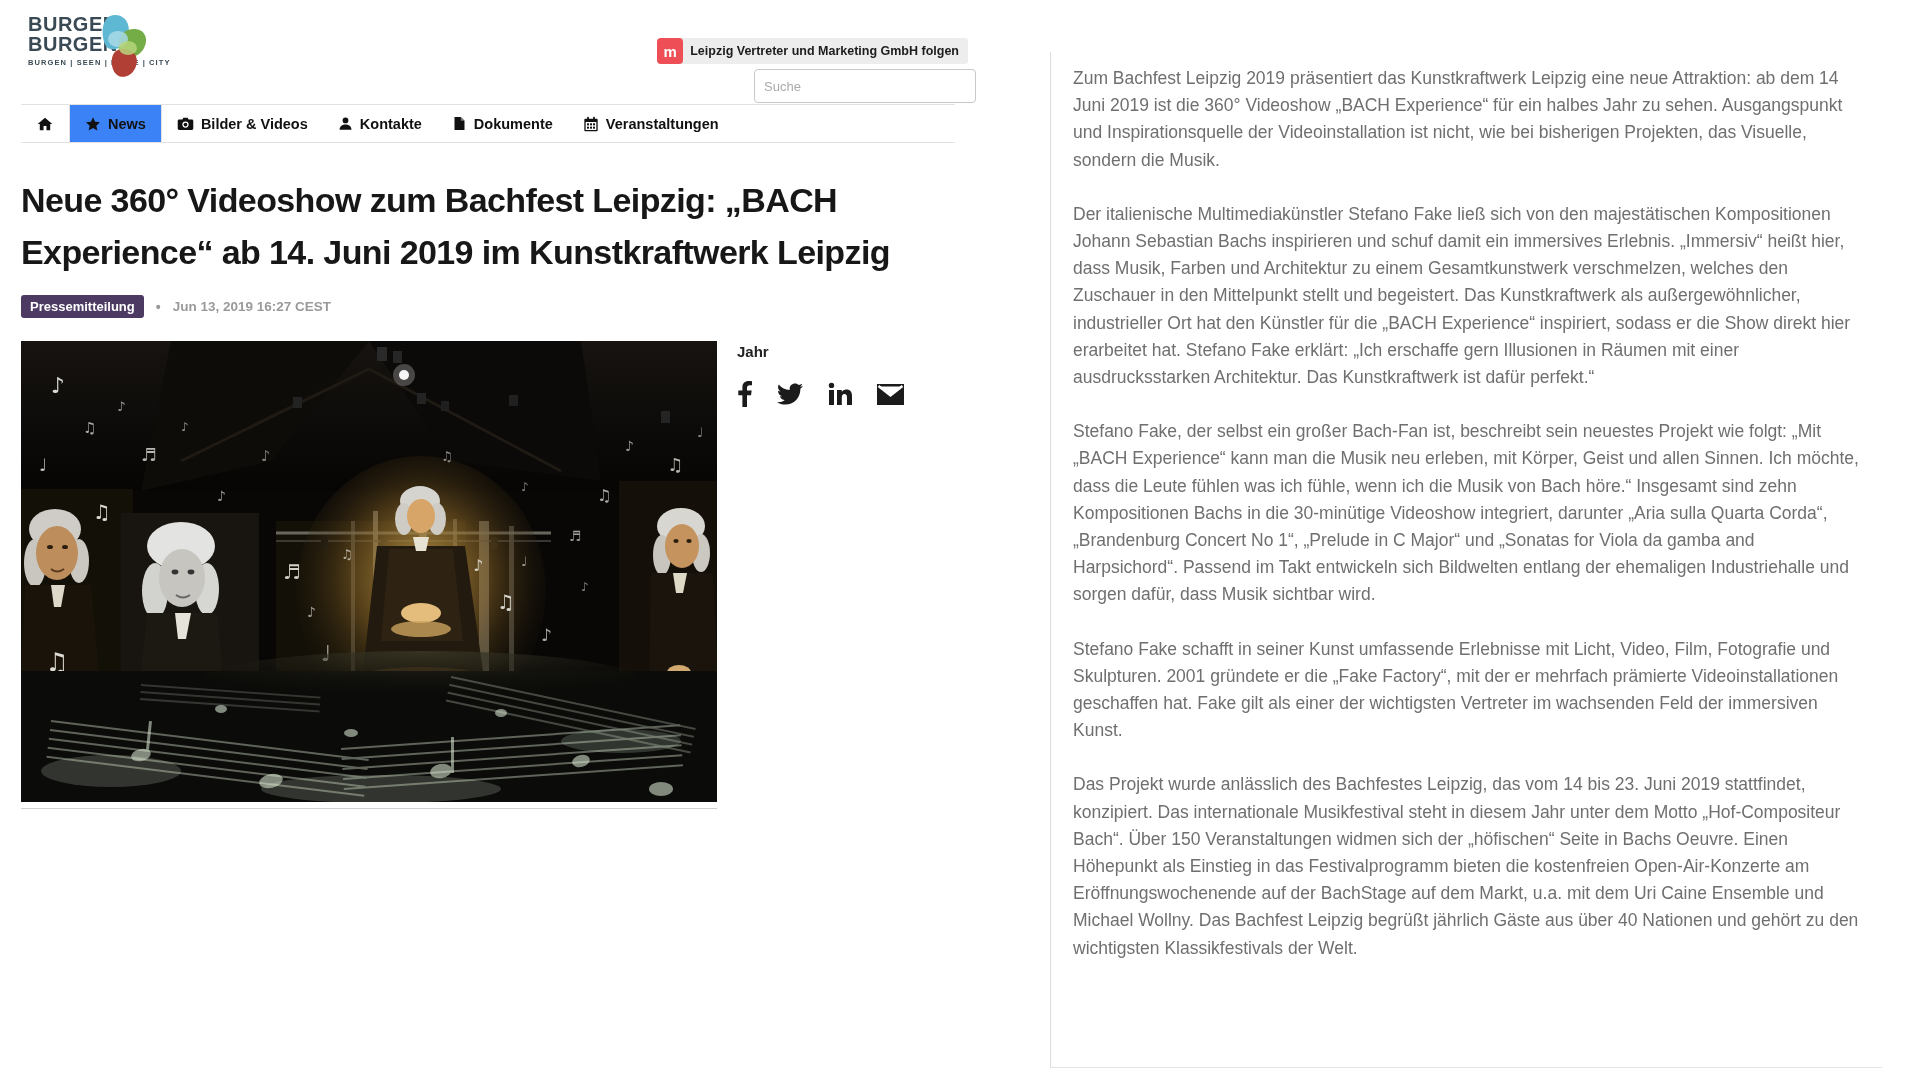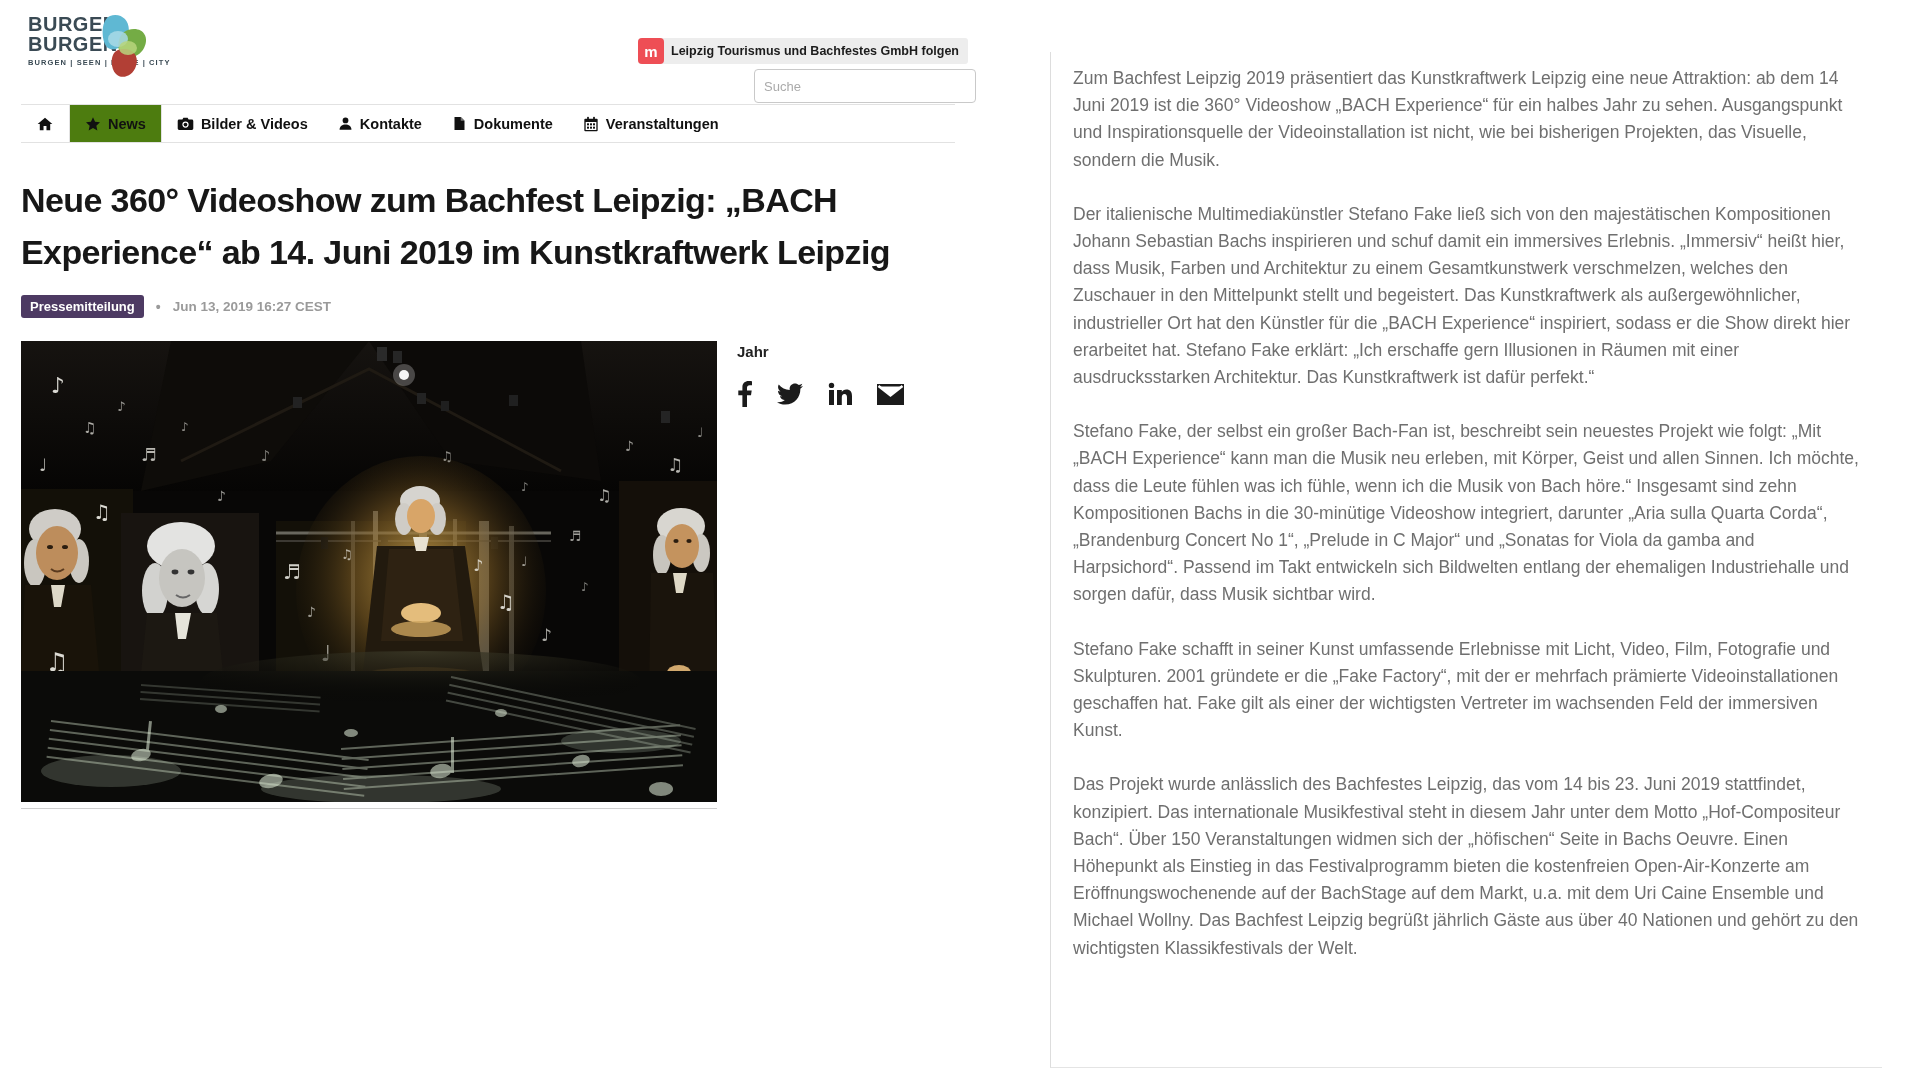--- a/index.html
+++ b/index.html
@@ -25,21 +25,21 @@
   .search-wrap { position:absolute; right:-21px; top:57px; }
   .search-input { width:222px; height:34px; border:1px solid #c9c9c9; border-radius:4px; padding:0 9px;
     font-size:13px; font-family:"Liberation Sans",sans-serif; color:#333; outline:none; }
   .search-input::placeholder { color:#aaa; }
 
   .navbar { display:flex; align-items:stretch; height:39px; border-top:1px solid #e2e2e2; border-bottom:1px solid #e2e2e2; margin-top:0; }
   .nav-item { display:flex; align-items:center; gap:7px; padding:0 15px; font-size:14.5px; font-weight:bold;
     color:#111; cursor:pointer; white-space:nowrap; }
   .nav-item svg { display:block; }
   .nav-item.home { padding:0 16px; }
-  .nav-item.active { background:#4d7c0f; border-left:1px solid #e2e2e2; border-right:1px solid #e2e2e2; }
+  .nav-item.active { background:#3b82f6; border-left:1px solid #e2e2e2; border-right:1px solid #e2e2e2; }
 
   .headline { margin-top:31px; width:930px; font-size:34px; line-height:52px; font-weight:bold;
     letter-spacing:-0.6px; color:#171717; }
 
   .meta-row { margin-top:17px; display:flex; align-items:center; gap:12px; }
   .badge { background:#4d3a63; color:#fff; font-size:13px; font-weight:bold; padding:4px 9px; border-radius:3px; }
   .meta-dot { color:#9a9a9a; font-weight:bold; font-size:14px; }
   .meta-date { color:#9a9a9a; font-size:13.5px; font-weight:bold; }
 
   .figure-row { margin-top:23px; display:flex; }
@@ -76,21 +76,21 @@
         </svg>
         <div class="logo-text">
           <div>BURGEN</div>
           <div>BURGEN</div>
         </div>
         <div class="logo-tagline">BURGEN | SEEN | HEIDE | CITY</div>
       </div>
 
       <div class="follow-btn">
         <span class="m-icon">m</span>
-        <span class="follow-label">Leipzig Tourismus und Bachfestes GmbH folgen</span>
+        <span class="follow-label">Leipzig Vertreter und Marketing GmbH folgen</span>
       </div>
 
       <div class="search-wrap">
         <input class="search-input" type="text" placeholder="Suche" style="">
       </div>
     </div>
 
     <nav class="navbar">
       <div class="nav-item home">
         <svg width="16" height="16" viewBox="0 0 24 24" fill="#111">

